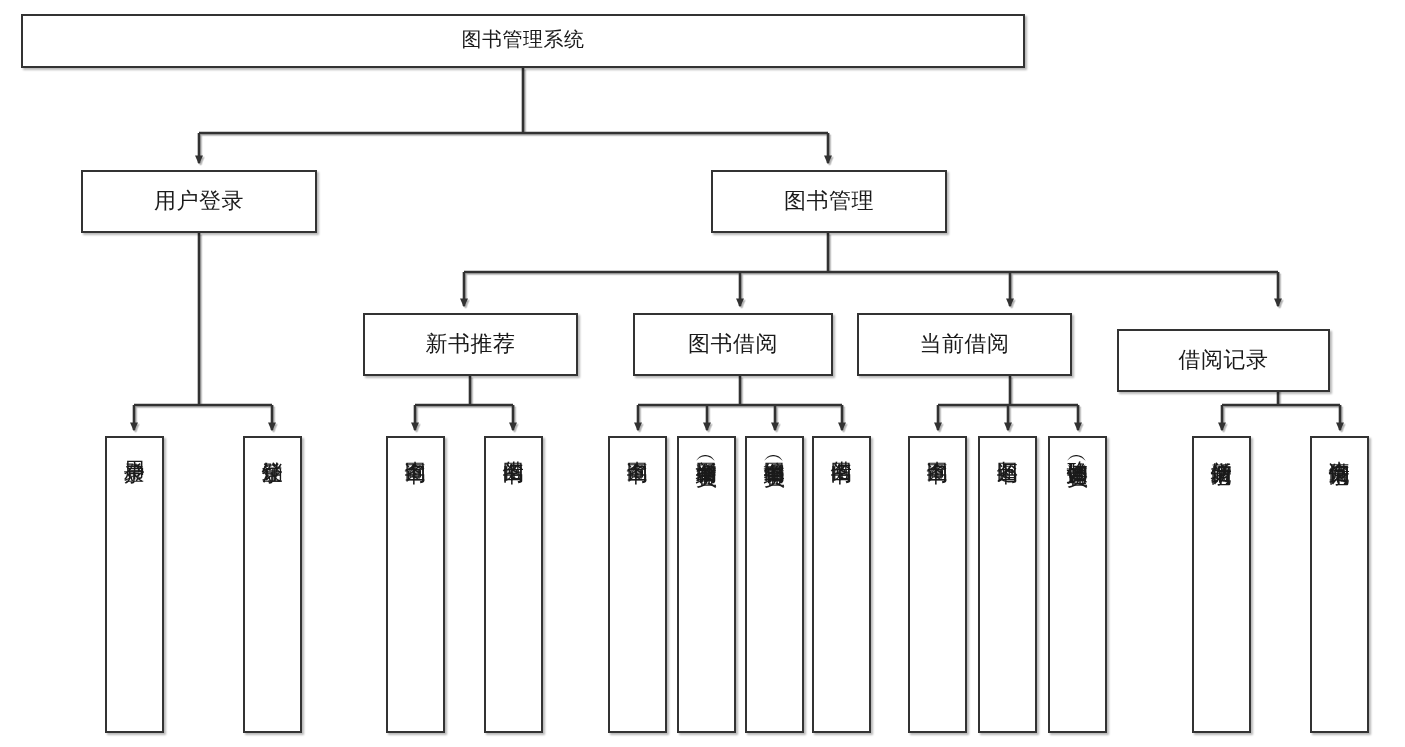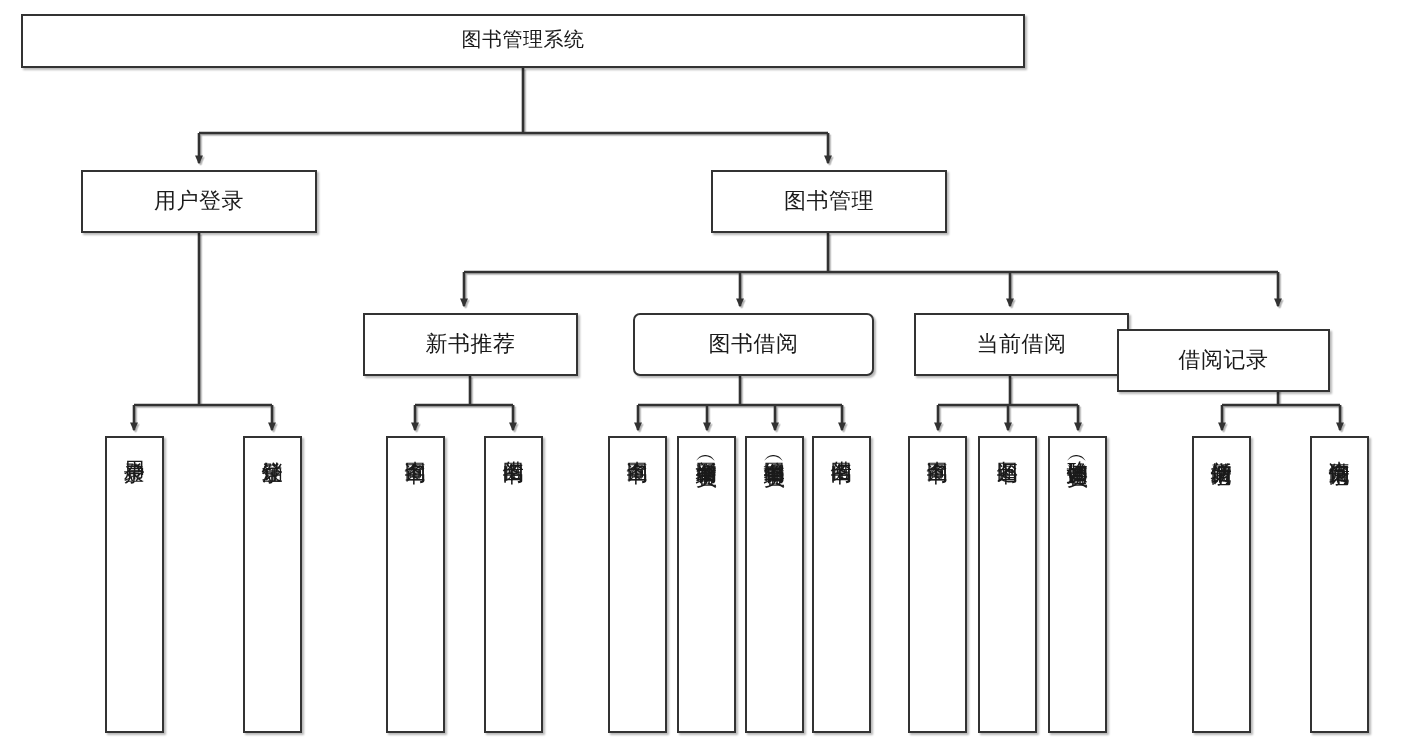--- a/index.html
+++ b/index.html
@@ -139,24 +139,24 @@
   <div class="node horizontal lvl2" style="left:81px; top:170px; width:236px; height:63px;">
     <span class="node-label">用户登录</span>
   </div>
   <div class="node horizontal lvl2" style="left:711px; top:170px; width:236px; height:63px;justify-content:center;">
     <span class="node-label">图书管理</span>
   </div>
 
   <div class="node horizontal lvl3" style="left:363px; top:313px; width:215px; height:63px;">
     <span class="node-label">新书推荐</span>
   </div>
-  <div class="node horizontal lvl3" style="left:633px; top:313px; width:241px; height:63px;border-radius:7px;">
+  <div class="node horizontal lvl3" style="left:633px; top:313px; width:200px; height:63px;">
     <span class="node-label">图书借阅</span>
   </div>
-  <div class="node horizontal lvl3" style="left:914px; top:313px; width:215px; height:63px;">
+  <div class="node horizontal lvl3" style="left:857px; top:313px; width:215px; height:63px;">
     <span class="node-label">当前借阅</span>
   </div>
   <div class="node horizontal lvl3" style="left:1117px; top:313px; width:213px; height:63px;margin-top:16px;">
     <span class="node-label">借阅记录</span>
   </div>
 
   <div class="node vertical leaf" style="left:105px; top:436px; width:59px; height:297px;">
     <span class="node-label">用户登录</span>
   </div>
   <div class="node vertical leaf" style="left:243px; top:436px; width:59px; height:297px;">

